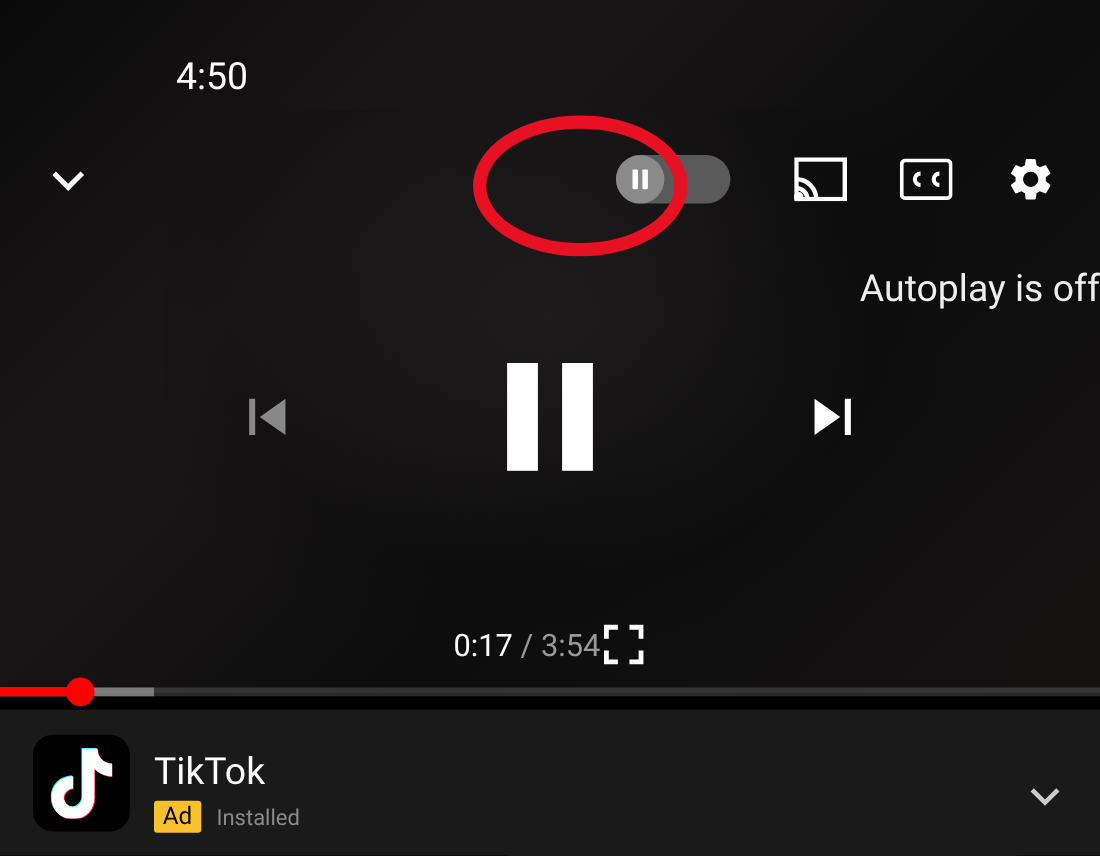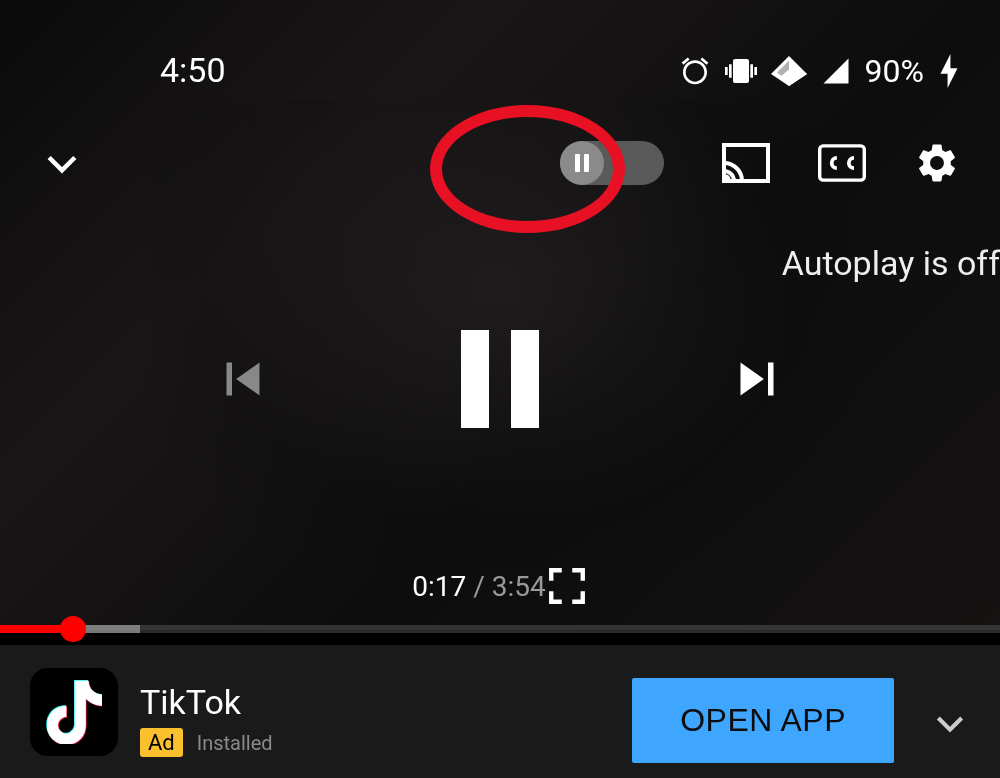--- a/index.html
+++ b/index.html
@@ -57,40 +57,20 @@
   </style>
 </head>
 <body>
 
 <div class="video-area">
   <div class="dark-figure"></div>
 </div>
 
 <div class="status-bar">
   <span class="status-time">4:50</span>
-  <div class="status-icons">
-    <svg width="32" height="32" viewBox="0 0 24 24">
-        <path d="M22 5.72l-4.6-3.86-1.29 1.53 4.6 3.86L22 5.72zM7.88 3.39L6.6 1.86 2 5.71l1.29 1.53 4.59-3.85zM12 4c-4.97 0-9 4.03-9 9s4.02 9 9 9c4.97 0 9-4.03 9-9s-4.03-9-9-9zm0 16c-3.87 0-7-3.13-7-7s3.13-7 7-7 7 3.13 7 7-3.13 7-7 7z"></path>
-      </svg>
-    <svg width="32" height="32" viewBox="0 0 24 24">
-        <path d="M0 15h2V9H0v6zm3 2h2V7H3v10zm19-8v6h2V9h-2zm-3 8h2V7h-2v10zM16.5 3h-9C6.67 3 6 3.67 6 4.5v15c0 .83.67 1.5 1.5 1.5h9c.83 0 1.5-.67 1.5-1.5v-15c0-.83-.67-1.5-1.5-1.5z"></path>
-      </svg>
-    <svg width="36" height="30" viewBox="0 0 24 20">
-        <path d="M12 0 L24 12 L12 20 L0 12 Z" fill="#fff"></path>
-        <path d="M12 3 L20 11 L12 17 L4 11 Z" fill="#000" opacity="0.3"></path>
-        <path d="M12 3 L24 12 L12 20 L6 14 L12 9 Z" fill="#fff"></path>
-      </svg>
-    <svg width="30" height="30" viewBox="0 0 24 24">
-        <path d="M2 22h20V2L2 22z"></path>
-      </svg>
-    <span class="battery-text">90%</span>
-    <svg width="22" height="34" viewBox="0 0 12 24">
-        <path d="M7 0 L0 14 L5 14 L5 24 L12 10 L7 10 Z"></path>
-      </svg>
-  </div>
 </div>
 
 <div class="highlight-circle"></div>
 
 <div class="top-controls">
   <button class="icon-btn collapse-btn">
     <svg width="44" height="44" viewBox="0 0 24 24" fill="none" stroke="#fff" stroke-width="2.5">
         <polyline points="5 9 12 16 19 9"></polyline>
       </svg>
   </button>
@@ -175,19 +155,18 @@
       </svg>
   </div>
   <div class="ad-info">
     <span class="ad-title">TikTok</span>
     <div class="ad-meta">
       <span class="ad-badge">Ad</span>
       <span class="ad-status">Installed</span>
     </div>
   </div>
   <div class="ad-spacer"></div>
-  <button class="open-app-btn">OPEN APP</button>
   <button class="icon-btn ad-expand">
     <svg width="40" height="40" viewBox="0 0 24 24" fill="none" stroke="#ccc" stroke-width="2.5">
         <polyline points="5 9 12 16 19 9"></polyline>
       </svg>
   </button>
 </div>
 
 </body></html>

